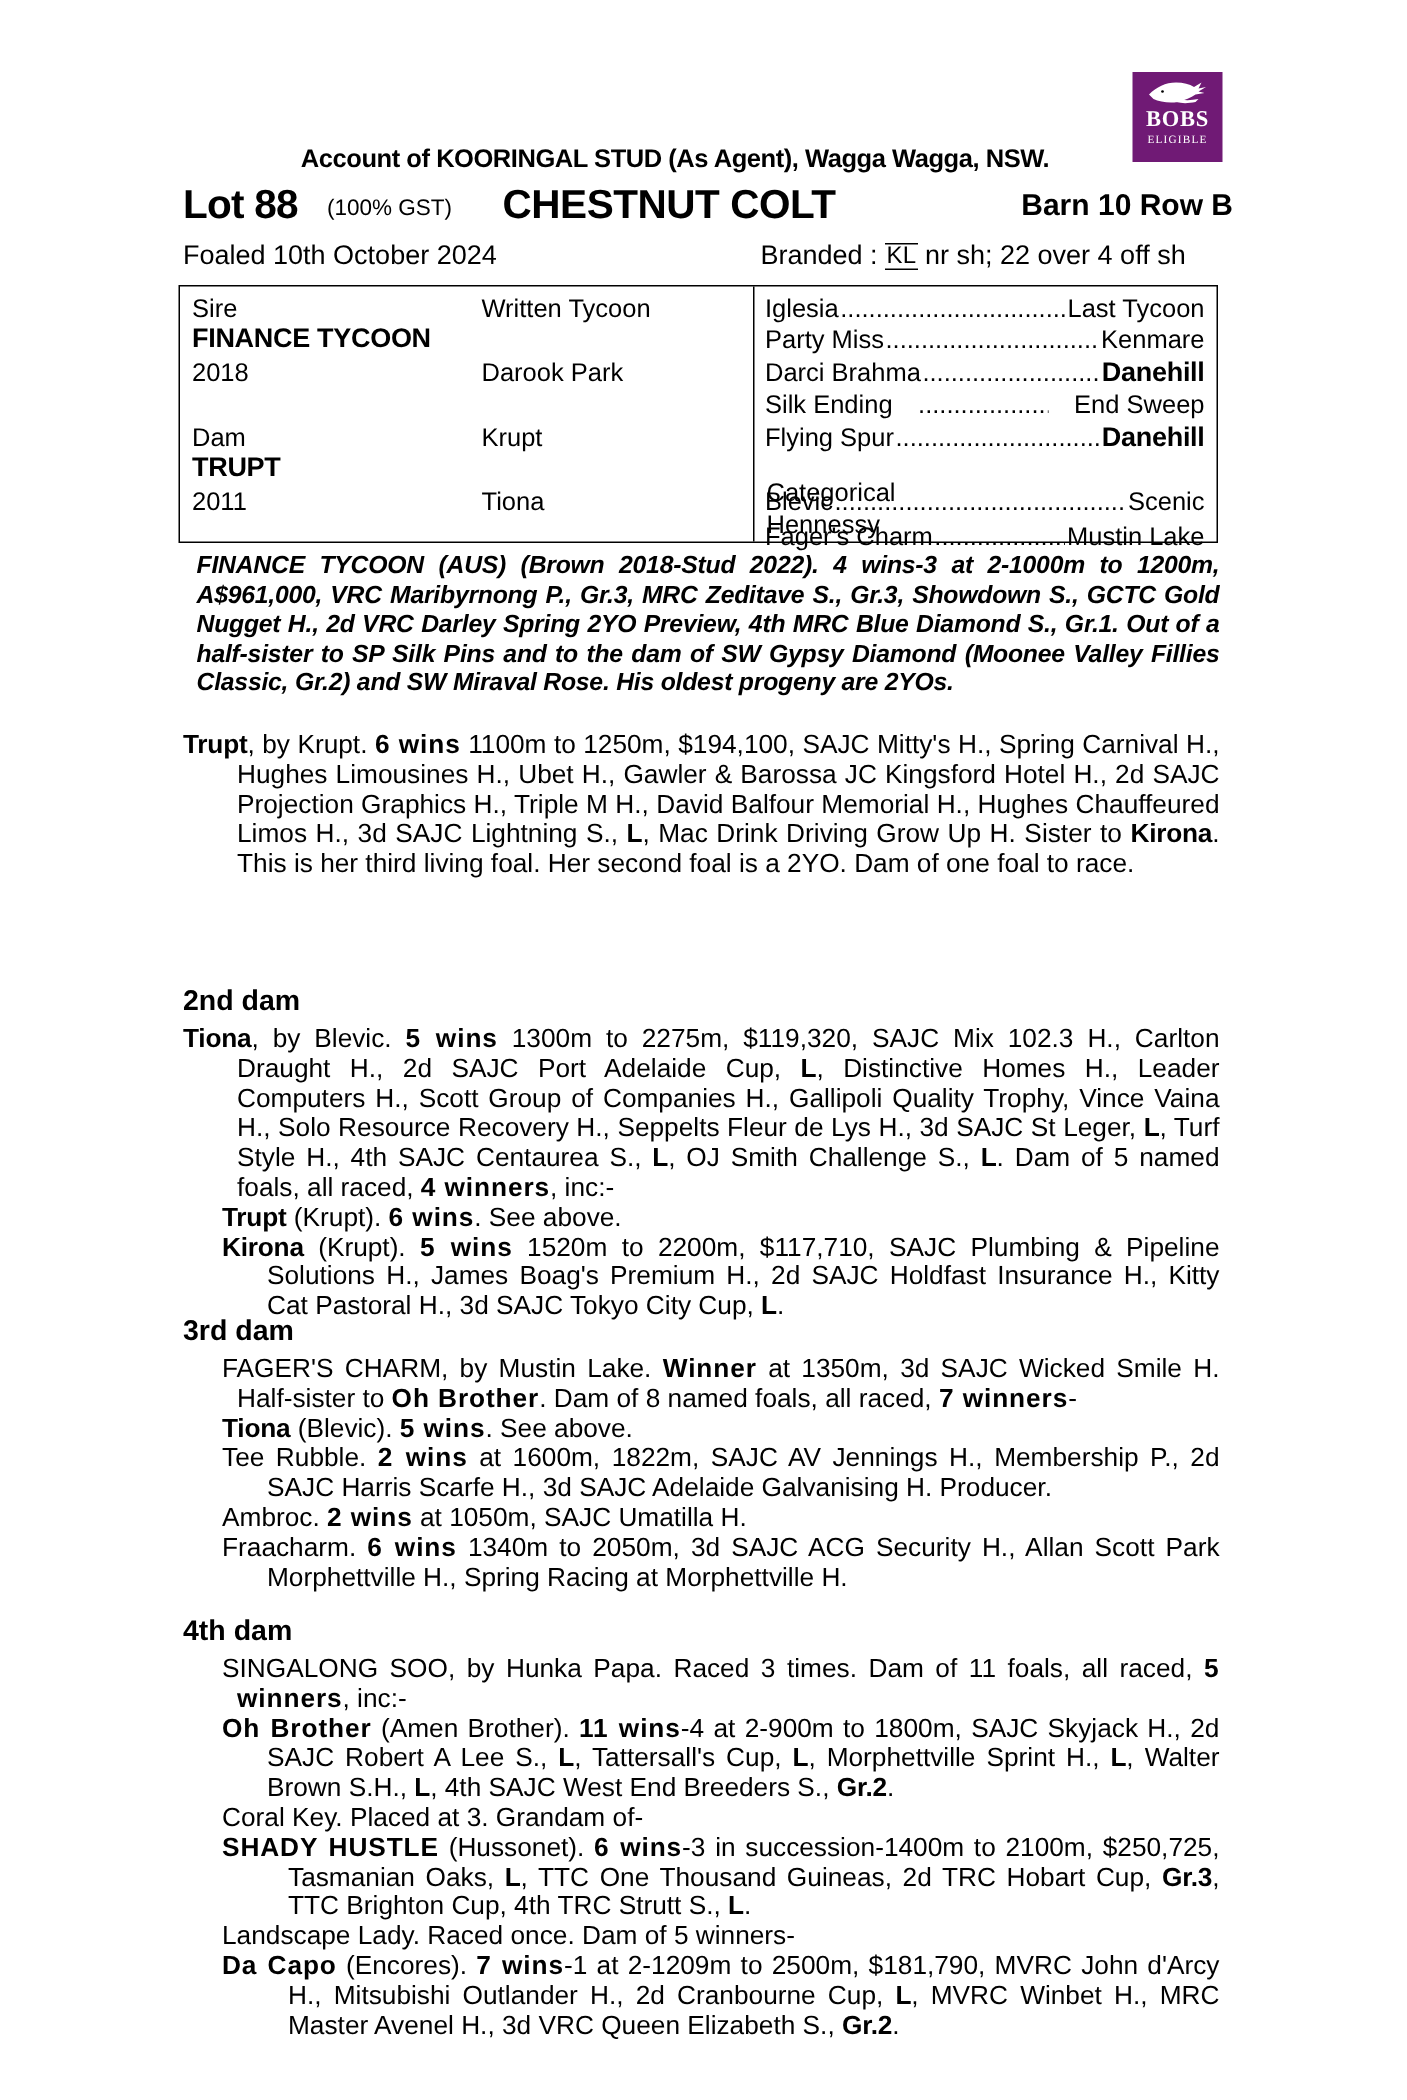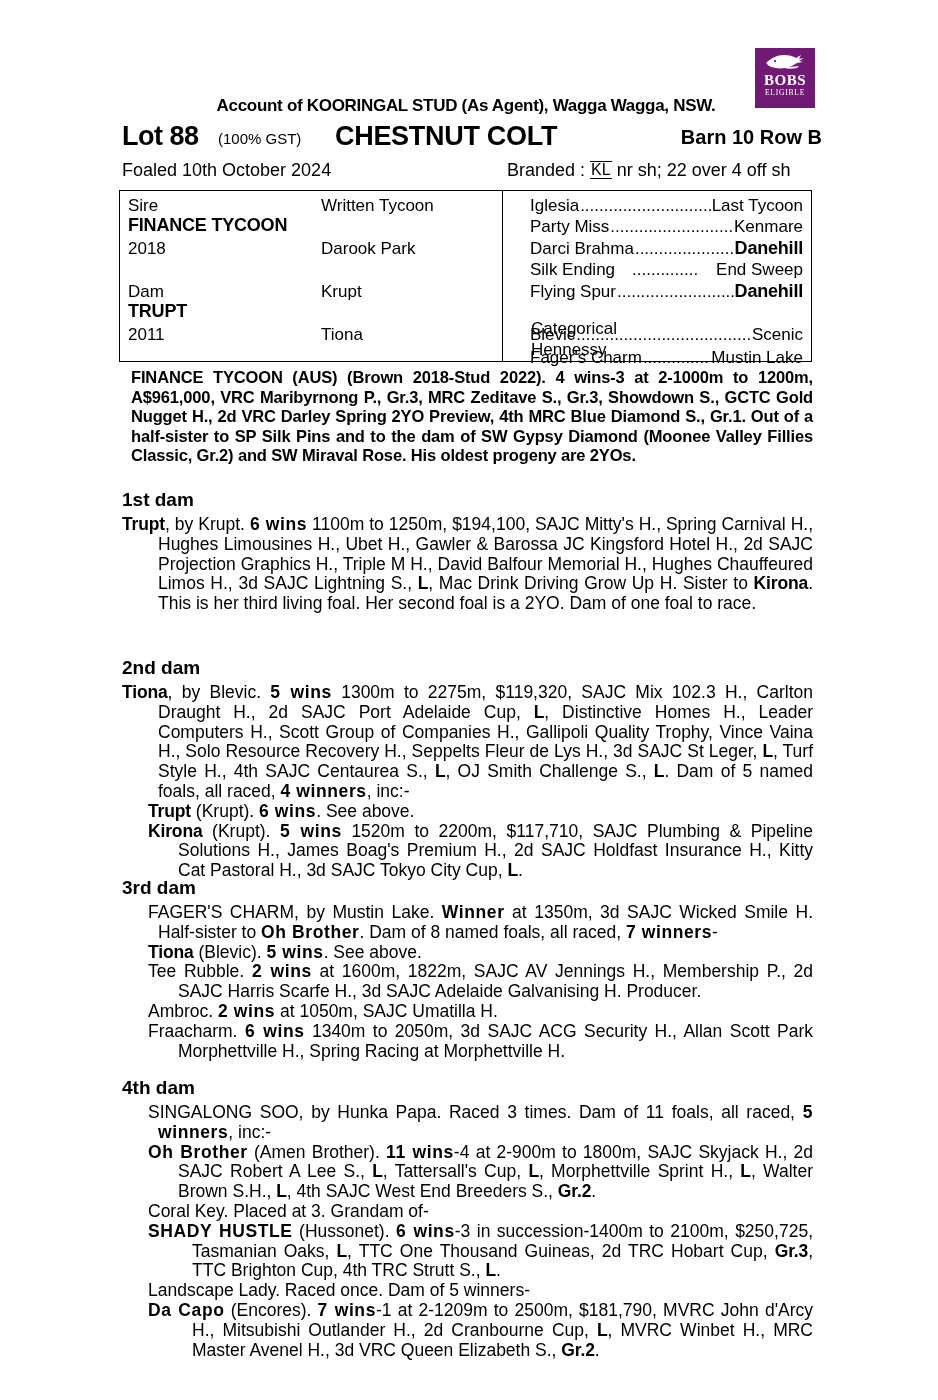--- a/index.html
+++ b/index.html
@@ -51,21 +51,21 @@
   .bobs-logo .bobs-sub {
     display: block;
     font-family: "Liberation Serif", serif;
     font-size: 7.5px;
     line-height: 9px;
     letter-spacing: 0.8px;
   }
 
   .account-line {
     position: absolute;
-    left: 16px;
+    left: 0;
     top: 96px;
     width: 900px;
     text-align: center;
     font-weight: bold;
     font-size: 17px;
     letter-spacing: -0.3px;
   }
 
   .lot-row {
     position: absolute;
@@ -149,21 +149,20 @@
     width: 383px;
     height: 100%;
     box-sizing: border-box;
     border-right: 1.5px solid #000;
   }
   .ped-right {
     position: absolute;
     left: 383px; top: 0;
     right: 0;
     height: 100%;
-    margin-left: 20px;
   }
   .ped-cell {
     position: absolute;
     font-size: 17px;
     line-height: 21px;
     white-space: nowrap;
   }
   .ped-cell.b {
     font-weight: bold;
     font-size: 18px;
@@ -198,20 +197,21 @@
   .sire-desc {
     position: absolute;
     left: 131px;
     top: 368px;
     width: 682px;
     font-weight: bold;
     font-size: 16.5px;
     line-height: 19.5px;
     text-align: justify;
     letter-spacing: -0.15px;
+    font-style: italic;
   }
 
   
   .section {
     position: absolute;
     left: 122px;
     width: 691px;
   }
   .sec-head {
     font-weight: bold;
@@ -321,21 +321,20 @@
           <span class="pr-dots">..........................................................................................</span>
           <span class="pr-sire">Mustin Lake</span>
         </div>
       </div>
   </div>
 
   <div class="sire-desc">FINANCE TYCOON (AUS) (Brown 2018-Stud 2022). 4 wins-3 at 2-1000m to 1200m, A$961,000, VRC Maribyrnong P., Gr.3, MRC Zeditave S., Gr.3, Showdown S., GCTC Gold Nugget H., 2d VRC Darley Spring 2YO Preview, 4th MRC Blue Diamond S., Gr.1. Out of a half-sister to SP Silk Pins and to the dam of SW Gypsy Diamond (Moonee Valley Fillies Classic, Gr.2) and SW Miraval Rose. His oldest progeny are 2YOs.</div>
 
   <div id="dam-sections">
       <div class="section" style="top: 487px;">
-        <div class="sec-head">1st dam</div>
         <div class="entry hang0"><b>Trupt</b>, by Krupt. <b class="sp">6 wins</b> 1100m to 1250m, $194,100, SAJC Mitty's H., Spring Carnival H., Hughes Limousines H., Ubet H., Gawler &amp; Barossa JC Kingsford Hotel H., 2d SAJC Projection Graphics H., Triple M H., David Balfour Memorial H., Hughes Chauffeured Limos H., 3d SAJC Lightning S., <b>L</b>, Mac Drink Driving Grow Up H. Sister to <b>Kirona</b>. This is her third living foal. Her second foal is a 2YO. Dam of one foal to race.</div>
       </div>
       <div class="section" style="top: 655px;">
         <div class="sec-head">2nd dam</div>
         <div class="entry hang0"><b>Tiona</b>, by Blevic. <b class="sp">5 wins</b> 1300m to 2275m, $119,320, SAJC Mix 102.3 H., Carlton Draught H., 2d SAJC Port Adelaide Cup, <b>L</b>, Distinctive Homes H., Leader Computers H., Scott Group of Companies H., Gallipoli Quality Trophy, Vince Vaina H., Solo Resource Recovery H., Seppelts Fleur de Lys H., 3d SAJC St Leger, <b>L</b>, Turf Style H., 4th SAJC Centaurea S., <b>L</b>, OJ Smith Challenge S., <b>L</b>. Dam of 5 named foals, all raced, <b class="sp">4 winners</b>, inc:-</div>
         <div class="entry hang2"><b>Trupt</b> (Krupt). <b class="sp">6 wins</b>. See above.</div>
         <div class="entry hang2"><b>Kirona</b> (Krupt). <b class="sp">5 wins</b> 1520m to 2200m, $117,710, SAJC Plumbing &amp; Pipeline Solutions H., James Boag's Premium H., 2d SAJC Holdfast Insurance H., Kitty Cat Pastoral H., 3d SAJC Tokyo City Cup, <b>L</b>.</div>
       </div>
       <div class="section" style="top: 875px;">
         <div class="sec-head">3rd dam</div>

